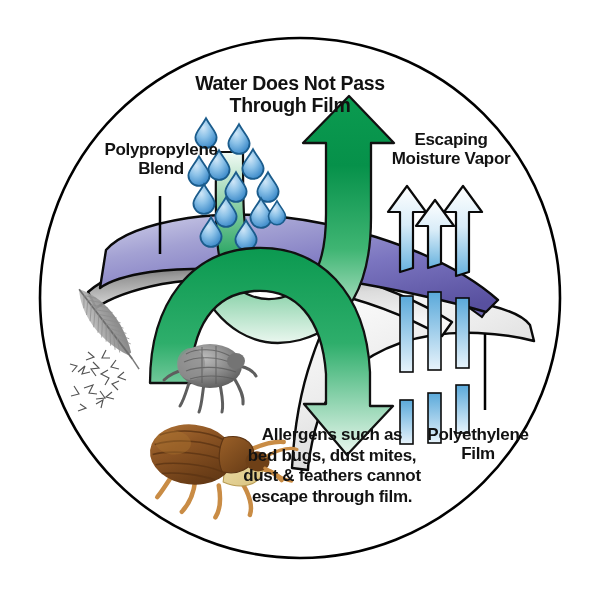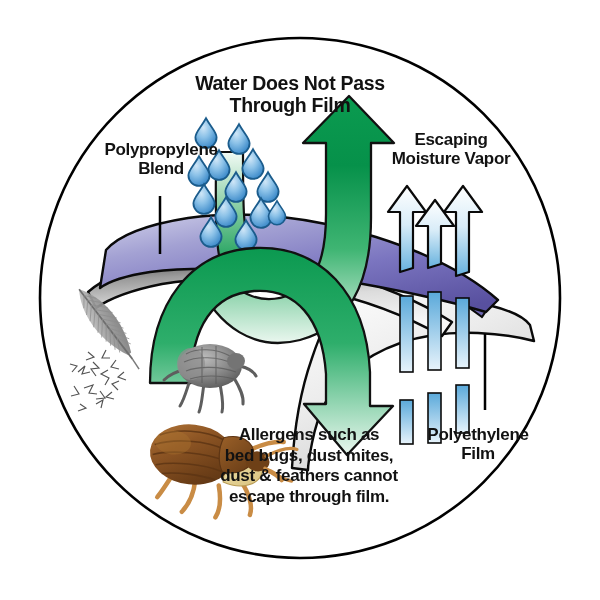--- a/index.html
+++ b/index.html
@@ -49,21 +49,21 @@
   #label-escaping {
     left: 376px; top: 130px; width: 150px;
     font-size: 17px;
   }
   #label-polyethylene {
     left: 400px; top: 414px; width: 156px;
     font-size: 17px;
     margin-top: 11px;
   }
   #label-allergens {
-    left: 211px; top: 425px; width: 196px;
+    left: 234px; top: 425px; width: 196px;
     font-size: 17px;
     line-height: 1.22;
   }
 </style>
 </head>
 <body>
 
 <div id="stage">
 
   <svg id="diagram-svg" viewBox="0 0 600 600" xmlns="http://www.w3.org/2000/svg">

